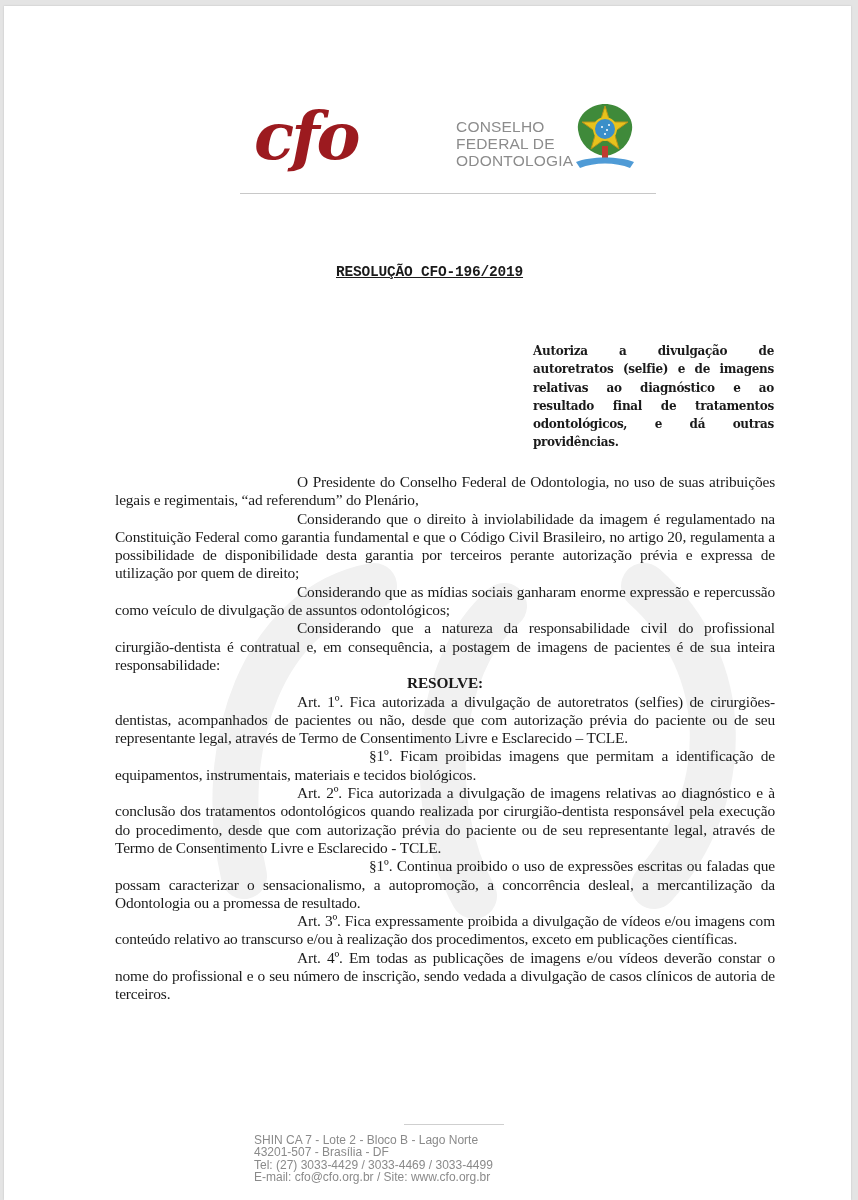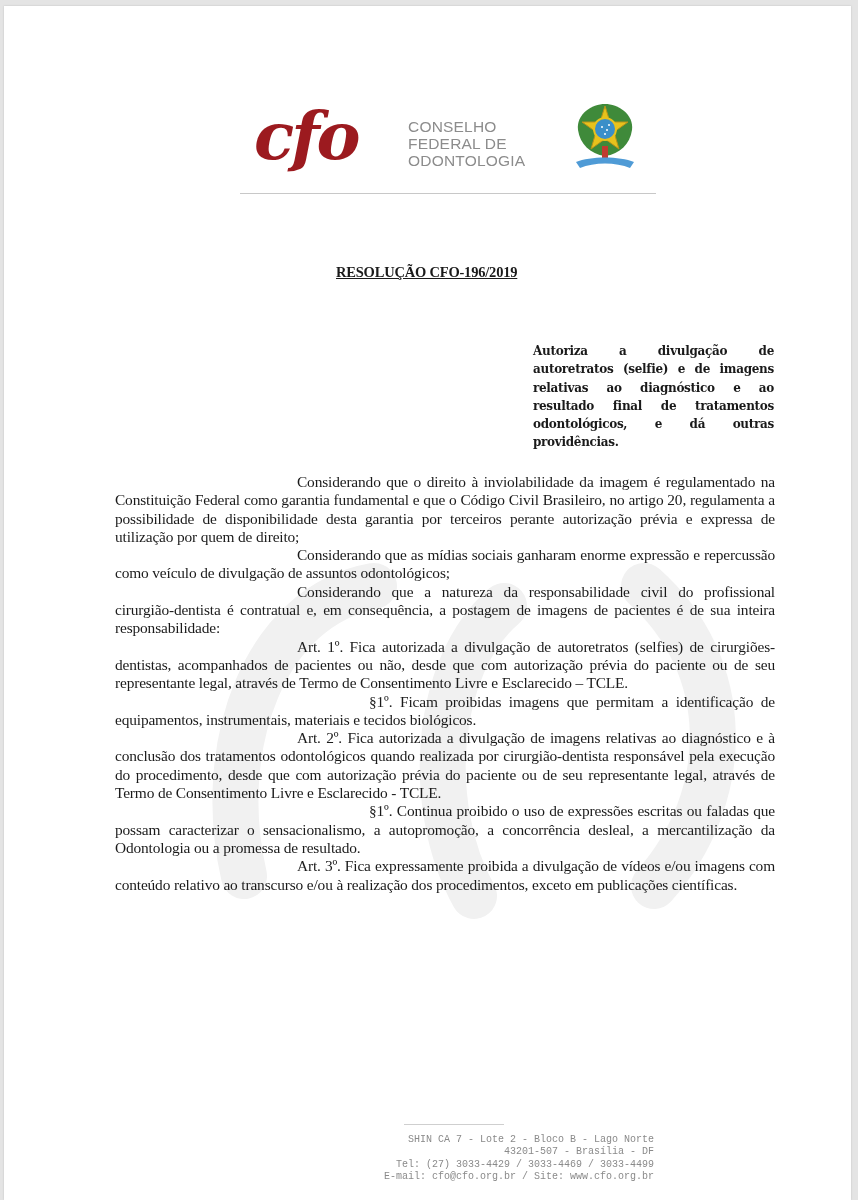--- a/index.html
+++ b/index.html
@@ -24,29 +24,29 @@
   .cfo-logo {
     position: absolute; left: 14px; top: 2px;
     font-family: "DejaVu Serif", serif; font-style: italic; font-weight: bold;
     font-size: 66px; color: #9c1a1f; letter-spacing: -3px; line-height: 80px;
   }
   .org-name {
     position: absolute; left: 168px; top: 24px;
     font-family: "Liberation Sans", sans-serif; font-size: 15.5px; line-height: 17px;
     color: #8c8c8c; letter-spacing: 0.2px;
   }
-  .org-name div { white-space: nowrap; }
+  .org-name div { white-space: nowrap; margin-left: 48px; }
   .coat-of-arms { position: absolute; left: 332px; top: 6px; width: 66px; height: 72px; }
   .header-rule {
     position: absolute; left: 0; top: 99px; width: 416px; height: 1px; background: #c8c8c8;
   }
   
   .doc-title {
     position: absolute; left: 332px; top: 258px;
-    font-family: Liberation Serif, serif; font-weight: bold; font-size: 14.5px;
+    font-family: Liberation Mono, monospace; font-weight: bold; font-size: 14.5px;
     text-decoration: underline; color: #1a1a1a; letter-spacing: -0.2px;
   }
   .ementa {
     position: absolute; left: 529px; top: 336px; width: 241px;
     font-family: "DejaVu Serif", serif; font-weight: bold; font-size: 12px;
     line-height: 18.3px; text-align: justify; color: #1a1a1a; letter-spacing: -0.3px;
   }
   
   .body {
     position: absolute; left: 111px; top: 467px; width: 660px;
@@ -55,22 +55,22 @@
   }
   .body p { margin: 0; text-align: justify; text-indent: 116px; }
   .body p.para { text-indent: 182px; }
   .body p.resolve { text-indent: 0; text-align: center; font-weight: bold; }
   
   .footer-rule {
     position: absolute; left: 400px; top: 1118px; width: 100px; height: 1px; background: #cfcfcf;
   }
   .footer {
     position: absolute; left: 250px; top: 1128px; width: 400px;
-    font-family: Liberation Mono, monospace; font-size: 10px; line-height: 12.3px;
-    color: #8a8a8a; text-align: right;
+    font-family: Liberation Sans, sans-serif; font-size: 12px; line-height: 12.3px;
+    color: #8a8a8a; text-align: left;
   }
   .footer div { white-space: nowrap; }
 </style>
 </head>
 <body>
 
 <div class="page">
 
   <svg class="watermark" viewBox="0 0 600 380">
     <g fill="none" stroke="#f1f1f1" stroke-width="46" stroke-linecap="round">
@@ -99,28 +99,31 @@
       <path d="M4 62 C 18 56, 48 56, 62 62 L 58 68 C 44 62, 22 62, 8 68 Z" fill="#4f9bd6"></path>
     </svg>
     <div class="header-rule"></div>
   </div>
 
   <div class="doc-title">RESOLUÇÃO CFO-196/2019</div>
 
   <div class="ementa">Autoriza a divulgação de autoretratos (selfie) e de imagens relativas ao diagnóstico e ao resultado final de tratamentos odontológicos, e dá outras providências.</div>
 
   <div class="body">
+    <p class="para">O Presidente do Conselho Federal de Odontologia, no uso de suas atribuições legais e regimentais, “ad referendum” do Plenário,</p>
     <p class="para">Considerando que o direito à inviolabilidade da imagem é regulamentado na Constituição Federal como garantia fundamental e que o Código Civil Brasileiro, no artigo 20, regulamenta a possibilidade de disponibilidade desta garantia por terceiros perante autorização prévia e expressa de utilização por quem de direito;</p>
     <p class="para">Considerando que as mídias sociais ganharam enorme expressão e repercussão como veículo de divulgação de assuntos odontológicos;</p>
     <p class="para">Considerando que a natureza da responsabilidade civil do profissional cirurgião-dentista é contratual e, em consequência, a postagem de imagens de pacientes é de sua inteira responsabilidade:</p>
+    <p class="resolve">RESOLVE:</p>
     <p class="para">Art. 1º. Fica autorizada a divulgação de autoretratos (selfies) de cirurgiões-dentistas, acompanhados de pacientes ou não, desde que com autorização prévia do paciente ou de seu representante legal, através de Termo de Consentimento Livre e Esclarecido – TCLE.</p>
     <p class="para" style="text-indent:254px">§1º. Ficam proibidas imagens que permitam a identificação de equipamentos, instrumentais, materiais e tecidos biológicos.</p>
     <p class="para">Art. 2º. Fica autorizada a divulgação de imagens relativas ao diagnóstico e à conclusão dos tratamentos odontológicos quando realizada por cirurgião-dentista responsável pela execução do procedimento, desde que com autorização prévia do paciente ou de seu representante legal, através de Termo de Consentimento Livre e Esclarecido - TCLE.</p>
     <p class="para" style="text-indent:254px">§1º. Continua proibido o uso de expressões escritas ou faladas que possam caracterizar o sensacionalismo, a autopromoção, a concorrência desleal, a mercantilização da Odontologia ou a promessa de resultado.</p>
     <p class="para">Art. 3º. Fica expressamente proibida a divulgação de vídeos e/ou imagens com conteúdo relativo ao transcurso e/ou à realização dos procedimentos, exceto em publicações científicas.</p>
+    <p class="para">Art. 4º. Em todas as publicações de imagens e/ou vídeos deverão constar o nome do profissional e o seu número de inscrição, sendo vedada a divulgação de casos clínicos de autoria de terceiros.</p>
   </div>
 
   <div class="footer-rule"></div>
   <div class="footer">
     <div>SHIN CA 7 - Lote 2 - Bloco B - Lago Norte</div>
     <div>43201-507 - Brasília - DF</div>
     <div>Tel: (27) 3033-4429 / 3033-4469 / 3033-4499</div>
     <div>E-mail: cfo@cfo.org.br / Site: www.cfo.org.br</div>
   </div>
 </div>

